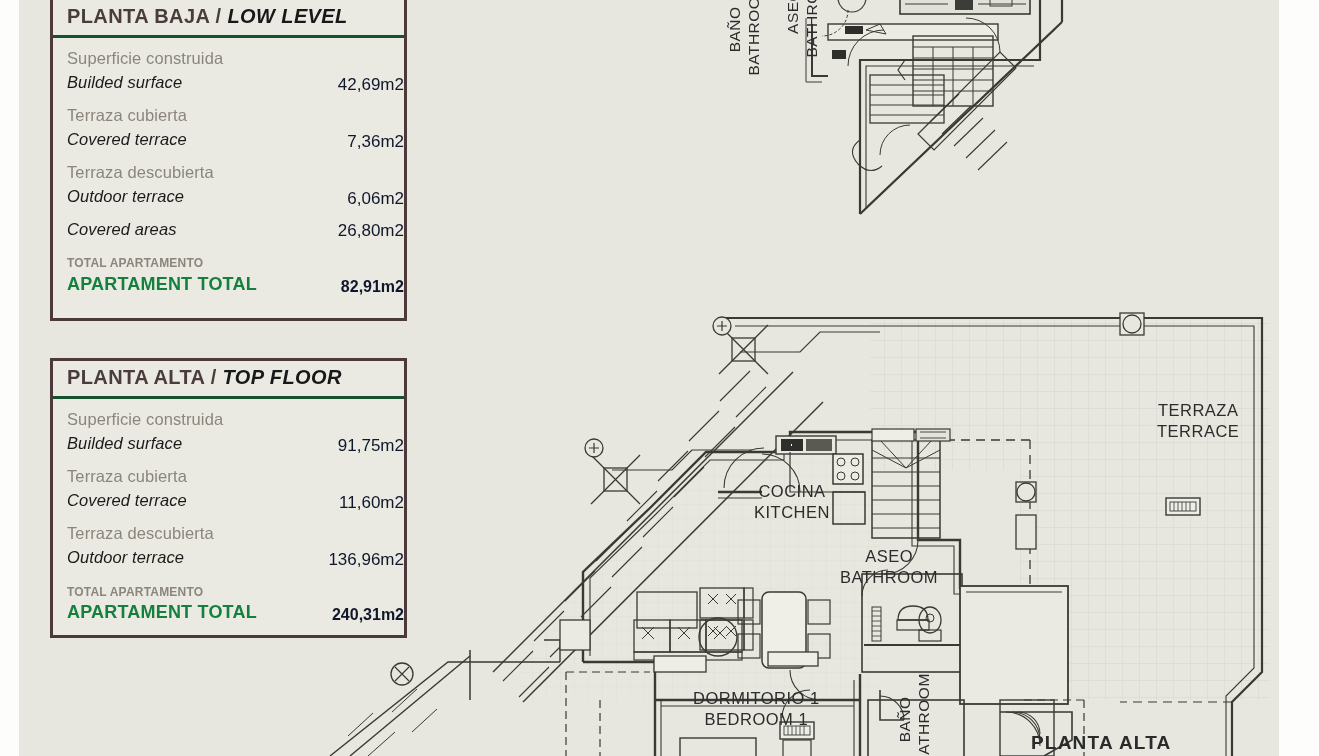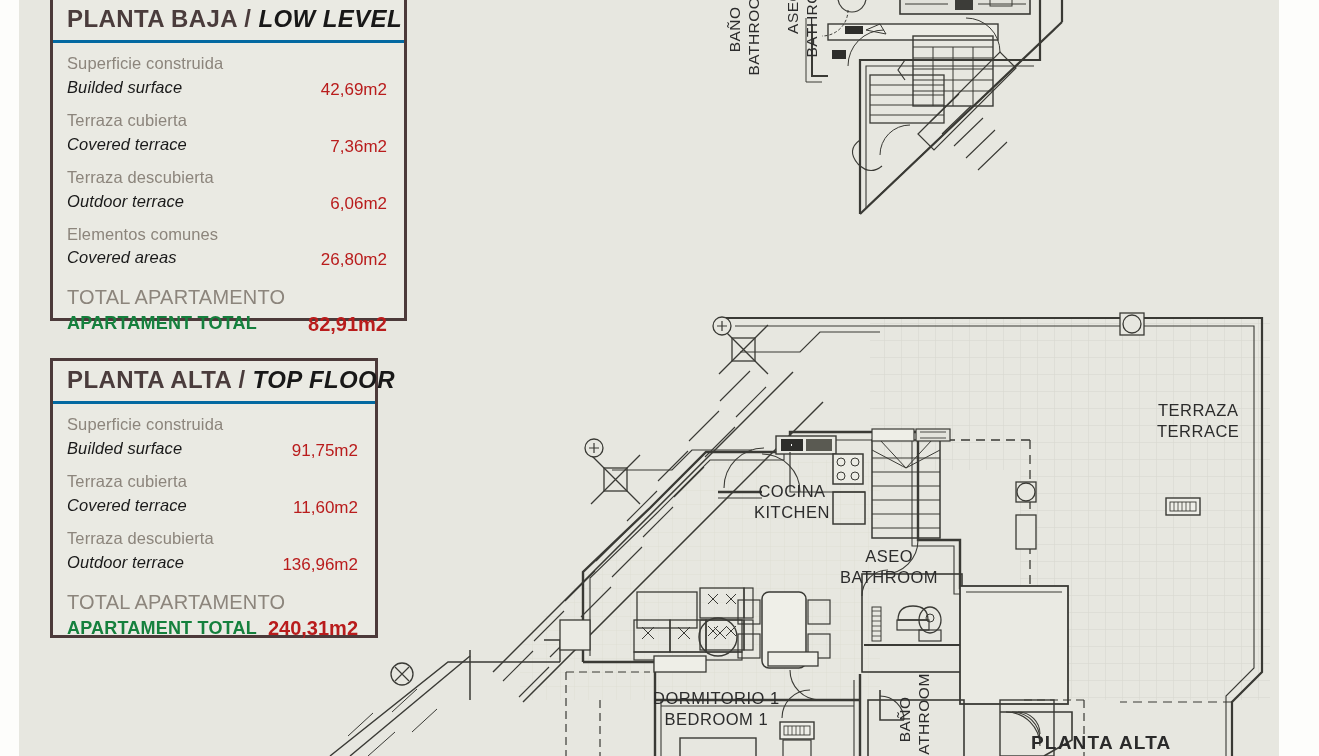--- a/index.html
+++ b/index.html
@@ -17,57 +17,57 @@
   }
 
   
   .info-table{
     position:absolute;
     background:#eaeae3;
     border:3px solid #4c3a3a;
     box-sizing:border-box;
   }
   .tbl-header{
-    border-bottom:3px solid #0369a1;
+    border-bottom:3px solid #14532d;
     padding:5px 14px 7px 14px;
-    font-size:24px;
+    font-size:20px;
     font-weight:bold;
     letter-spacing:.4px;
     color:#3b2f2f;
     white-space:nowrap;
   }
   .tbl-header .es{color:#4a3c3c;}
   .tbl-header .sep{color:#4a3c3c;}
   .tbl-header .en{font-style:italic;color:#181818;}
-  .tbl-body{padding:9px 6px 12px 14px;}
+  .tbl-body{padding:9px 0 12px 14px;}
 
   .row{position:relative;margin-bottom:9px;}
   .row .es{
     display:block;font-size:16.5px;color:#8c857c;line-height:1.45;
     letter-spacing:.1px;
   }
   .row .en{
     display:block;font-size:16.5px;color:#1a1a1a;font-style:italic;
     line-height:1.45;letter-spacing:.1px;
   }
   .row .val{
-    position:absolute;right:11px;bottom:0;
-    font-size:17px;color:#b91c1c;font-style:normal;
+    position:absolute;right:0;bottom:0;
+    font-size:17px;color:#0f172a;font-style:normal;
     white-space:nowrap;
   }
   .row.total{margin-top:14px;margin-bottom:2px;}
   .row.total .es{
-    font-size:20px;font-weight:normal;color:#8c857c;font-style:normal;
+    font-size:12px;font-weight:bold;color:#8c857c;font-style:normal;
     letter-spacing:.2px;line-height:1.35;
   }
   .row.total .en{
     font-size:18px;font-weight:bold;color:#15803d;font-style:normal;
     letter-spacing:.2px;line-height:1.35;
   }
-  .row.total .val{font-weight:bold;font-size:20px;}
+  .row.total .val{font-weight:bold;font-size:16px;}
 
   
   .plan{position:absolute;left:0;top:0;width:1319px;height:756px;pointer-events:none;}
 
   .plan-label{
     position:absolute;
     font-size:15.5px;
     color:#2c2c2c;
     letter-spacing:.5px;
     text-align:center;
@@ -364,21 +364,21 @@
   <div class="plan-label big" style="left:840px;top:546px;">
     <span class="l1">ASEO</span>
     <span class="l2">BATHROOM</span>
   </div>
 
   <div class="plan-label big" style="left:1157px;top:400px;">
     <span class="l1">TERRAZA</span>
     <span class="l2">TERRACE</span>
   </div>
 
-  <div class="plan-label big" style="left:653px;top:688px;">
+  <div class="plan-label big" style="left:653px;top:688px;padding-left:40px;">
     <span class="l1">DORMITORIO 1</span>
     <span class="l2">BEDROOM 1</span>
   </div>
 
   <div class="plan-label rot" style="left:854px;top:700px;width:120px;">
     <span class="l1">BAÑO</span>
     <span class="l2">BATHROOM</span>
   </div>
 
   <div class="corner-title" style="left:1031px;top:732px;">PLANTA ALTA</div>
@@ -400,34 +400,33 @@
         <span class="es">Terraza cubierta</span>
         <span class="en">Covered terrace</span>
         <span class="val">7,36m2</span>
       </div>
       <div class="row">
         <span class="es">Terraza descubierta</span>
         <span class="en">Outdoor terrace</span>
         <span class="val">6,06m2</span>
       </div>
       <div class="row">
-        <span class="es">Elementos comunes</span>
         <span class="en">Covered areas</span>
         <span class="val">26,80m2</span>
       </div>
       <div class="row total">
         <span class="es">TOTAL APARTAMENTO</span>
         <span class="en">APARTAMENT TOTAL</span>
         <span class="val">82,91m2</span>
       </div>
 
     </div>
   </div>
 
-  <div class="info-table" style="left:50px;top:358px;width:328px;height:280px;">
+  <div class="info-table" style="left:50px;top:358px;width:357px;height:280px;">
     <div class="tbl-header">
       <span class="es">PLANTA ALTA</span>
       <span class="sep">/</span>
       <span class="en">TOP FLOOR</span>
     </div>
     <div class="tbl-body">
 
       <div class="row">
         <span class="es">Superficie construida</span>
         <span class="en">Builded surface</span>

